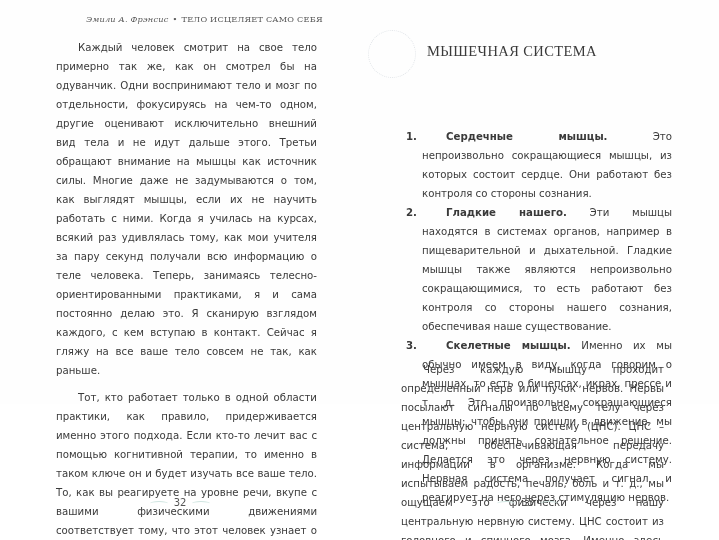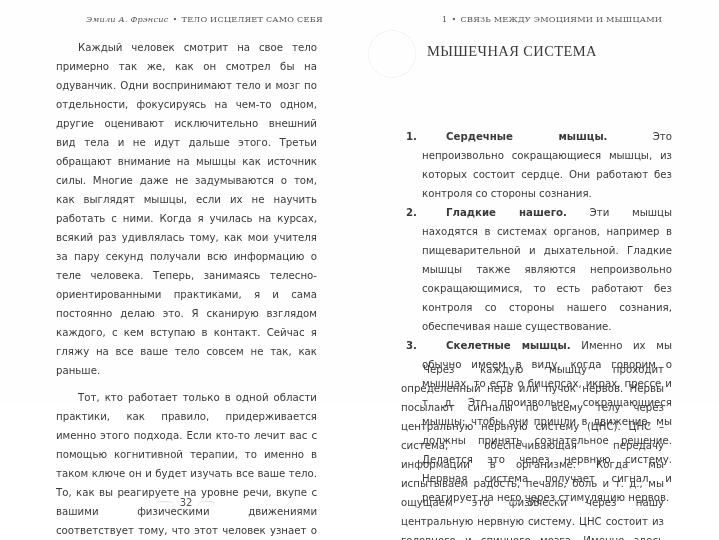--- a/index.html
+++ b/index.html
@@ -113,21 +113,20 @@
     }
     .list .term { font-weight: bold; margin-left: 24px; }
 
     .folio {
       position: absolute;
       top: 497px;
       width: 100%;
       text-align: center;
       font-size: 10px;
       color: #555;
-      margin-left: 6px;
     }
     .folio .flourish {
       display: inline-block;
       width: 18px;
       height: 4px;
       vertical-align: middle;
       border-top: 1px solid #cfe5e0;
       border-radius: 50% 50% 0 0;
       margin: 0 6px;
     }
@@ -148,23 +147,20 @@
       <p class="para">Каждый человек смотрит на свое тело примерно так же, как он смотрел бы на одуванчик. Одни воспринимают тело и мозг по отдельности, фокусируясь на чем-то одном, другие оценивают исключительно внешний вид тела и не идут дальше этого. Третьи обращают внимание на мышцы как источник силы. Многие даже не задумываются о том, как выглядят мышцы, если их не научить работать с ними. Когда я училась на курсах, всякий раз удивлялась тому, как мои учителя за пару секунд получали всю информацию о теле человека. Теперь, занимаясь телесно-ориентированными практиками, я и сама постоянно делаю это. Я сканирую взглядом каждого, с кем вступаю в контакт. Сейчас я гляжу на все ваше тело совсем не так, как раньше.</p>
       <p class="para">Тот, кто работает только в одной области практики, как правило, придерживается именно этого подхода. Если кто-то лечит вас с помощью когнитивной терапии, то именно в таком ключе он и будет изучать все ваше тело. То, как вы реагируете на уровне речи, вкупе с вашими физическими движениями соответствует тому, что этот человек узнает о вашей эмоциональной жизни с позиции разума. Личный тренер будет наблюдать за тем, как вы двигаетесь, с совсем другой точки зрения. Он будет отслеживать ваши движения для того, чтобы составить программу тренировки ваших мышц, чтобы они выглядели как можно лучше. Все дело опять-таки в том, в какой перспективе вы видите возможности исцеления. Наша цель в этой книге заключается в том, чтобы посмотреть на тело с эмоциональной точки зрения через его физическую осознанность. Ваши мышцы хранят эмоции, а те их участки, в которых вы носите боль и напряжение, могут предоставить подробную информацию о вашем физическом, эмоциональном и душевном здоровье.</p>
     </div>
 
     <div class="folio">
       <span class="flourish"></span><span>32</span><span class="flourish"></span>
     </div>
   </div>
 
   <div class="page page-right">
-    <div class="running-head">
-      <span>1</span><span class="bullet">•</span><span>СВЯЗЬ МЕЖДУ ЭМОЦИЯМИ И МЫШЦАМИ</span>
-    </div>
 
     <div class="ornament"></div>
     <div class="section-title">МЫШЕЧНАЯ СИСТЕМА</div>
 
 
     <ol class="list">
       <li>
         <span class="num">1.</span><span class="term">Сердечные мышцы.</span><span> Это непроизвольно сокращающиеся мышцы, из которых состоит сердце. Они работают без контроля со стороны сознания.</span>
       </li>
       <li>

